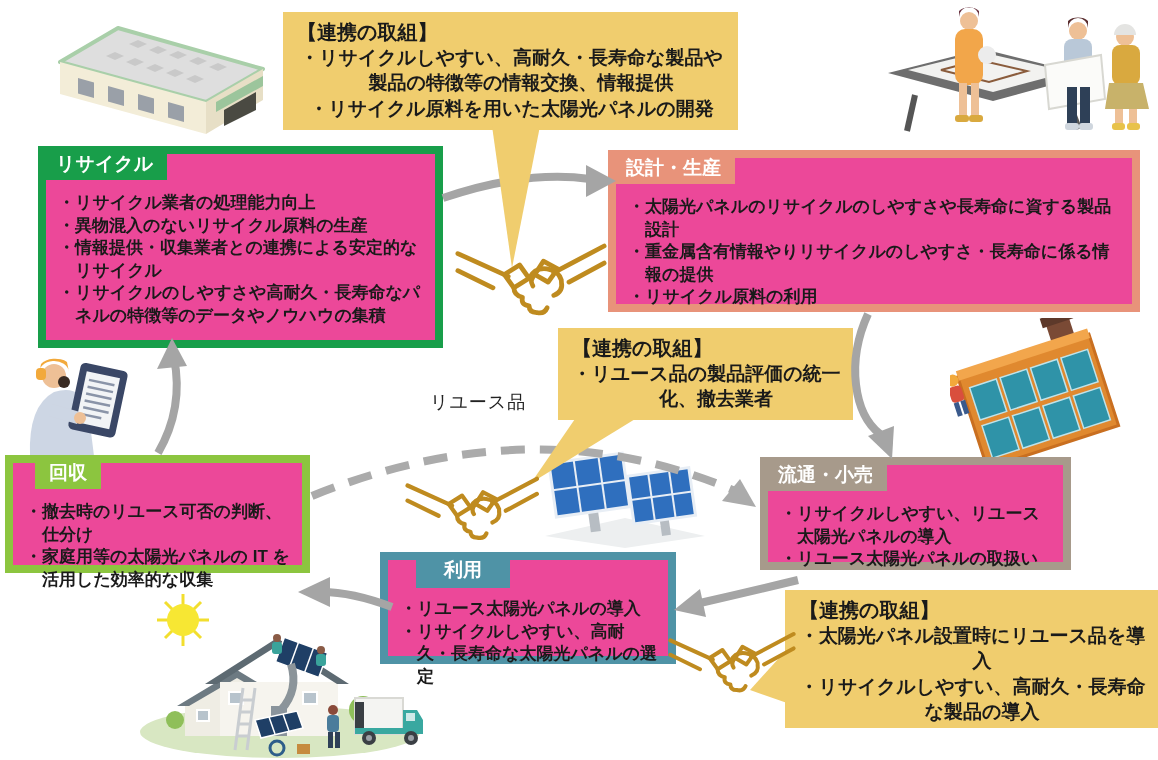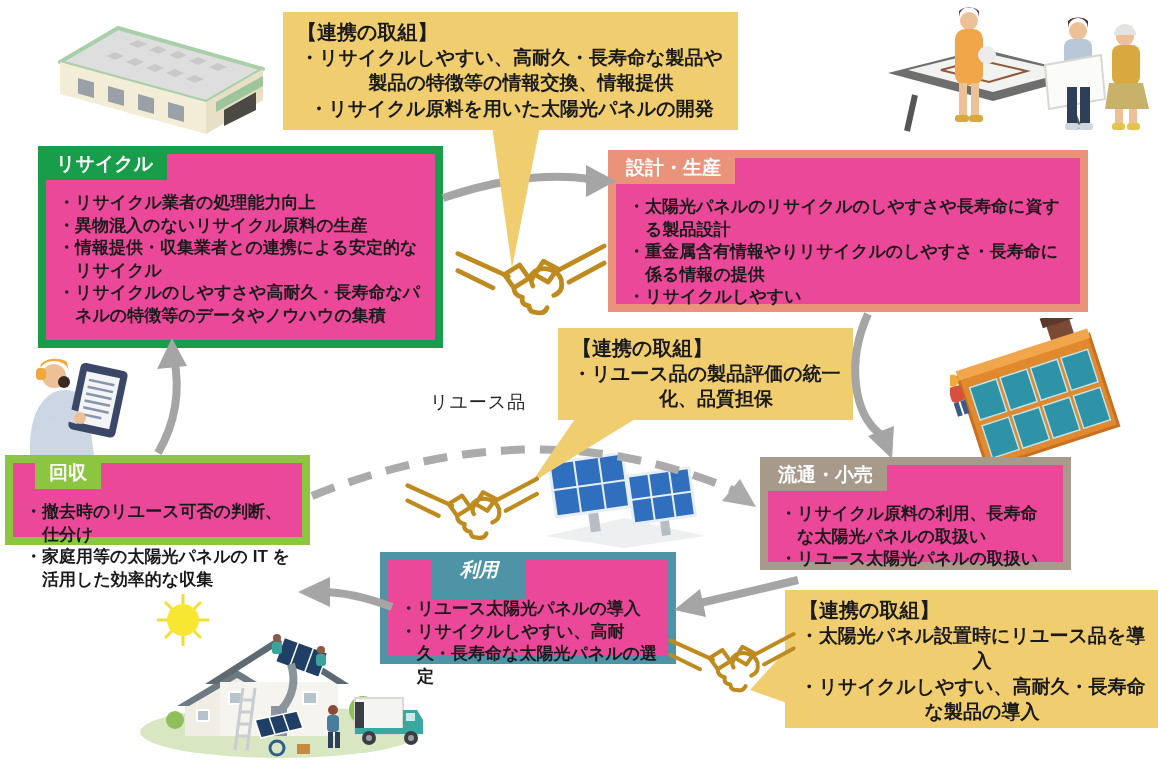--- a/index.html
+++ b/index.html
@@ -223,62 +223,62 @@
   <div class="stage" style="left: 38px; top: 146px; width: 405px; height: 202px; border-color: rgb(24, 158, 74);">
     <div class="tab" style="left: -4px; background: rgb(24, 158, 74);">リサイクル</div>
     <div class="items">
       <div class="item">・リサイクル業者の処理能力向上</div>
       <div class="item">・異物混入のないリサイクル原料の生産</div>
       <div class="item">・情報提供・収集業者との連携による安定的なリサイクル</div>
       <div class="item">・リサイクルのしやすさや高耐久・長寿命なパネルの特徴等のデータやノウハウの集積</div>
     </div>
   </div>
 
-  <div class="stage" style="left: 608px; top: 150px; width: 480px; height: 162px; border-color: rgb(232, 147, 122);">
+  <div class="stage" style="left: 608px; top: 150px; width: 532px; height: 162px; border-color: rgb(232, 147, 122);">
     <div class="tab" style="left: -4px; background: rgb(232, 147, 122);">設計・生産</div>
     <div class="items">
       <div class="item">・太陽光パネルのリサイクルのしやすさや長寿命に資する製品設計</div>
       <div class="item">・重金属含有情報やりリサイクルのしやすさ・長寿命に係る情報の提供</div>
-      <div class="item">・リサイクルしやすい</div>
+      <div class="item">・リサイクル原料の利用</div>
     </div>
   </div>
 
   <div class="stage" style="left: 760px; top: 457px; width: 311px; height: 113px; border-color: rgb(167, 154, 139);">
     <div class="tab" style="left: -4px; background: rgb(167, 154, 139);">流通・小売</div>
     <div class="items">
-      <div class="item">・リサイクル原料の利用、長寿命な太陽光パネルの取扱い</div>
+      <div class="item">・リサイクルしやすい、リユース太陽光パネルの導入</div>
       <div class="item">・リユース太陽光パネルの取扱い</div>
     </div>
   </div>
 
   <div class="stage" style="left: 380px; top: 552px; width: 296px; height: 112px; border-color: rgb(79, 147, 166);">
-    <div class="tab" style="left: 44px; padding: 4px 28px 18px; background: rgb(79, 147, 166); font-style: italic;">利用</div>
+    <div class="tab" style="left: 28px; padding: 4px 28px 7px; background: rgb(79, 147, 166);">利用</div>
     <div class="items">
       <div class="item">・リユース太陽光パネルの導入</div>
       <div class="item">・リサイクルしやすい、高耐久・長寿命な太陽光パネルの選定</div>
     </div>
   </div>
 
-  <div class="stage" style="left: 5px; top: 455px; width: 305px; height: 90px; border-color: rgb(140, 197, 63); padding-left: 8px;">
+  <div class="stage" style="left: 5px; top: 455px; width: 305px; height: 118px; border-color: rgb(140, 197, 63); padding-left: 8px;">
     <div class="tab" style="left: 22px; background: rgb(140, 197, 63);">回収</div>
     <div class="items">
       <div class="item">・撤去時のリユース可否の判断、仕分け</div>
       <div class="item">・家庭用等の太陽光パネルの IT を活用した効率的な収集</div>
     </div>
   </div>
 
   <div class="callout" style="left:283px;top:12px;width:455px;height:118px">
     <div class="title">【連携の取組】</div>
     <div class="item">・リサイクルしやすい、高耐久・長寿命な製品や製品の特徴等の情報交換、情報提供</div>
     <div class="item">・リサイクル原料を用いた太陽光パネルの開発</div>
   </div>
 
   <div class="callout" style="left:558px;top:328px;width:295px;height:92px">
     <div class="title">【連携の取組】</div>
-    <div class="item">・リユース品の製品評価の統一化、品質担保</div>
+    <div class="item">・リユース品の製品評価の統一化、撤去業者</div>
   </div>
 
   <div class="callout" style="left:785px;top:590px;width:373px;height:138px">
     <div class="title">【連携の取組】</div>
     <div class="item">・太陽光パネル設置時にリユース品を導入</div>
     <div class="item">・リサイクルしやすい、高耐久・長寿命な製品の導入</div>
   </div>
 
   <div id="reuse-label" style="left:430px;top:390px">リユース品</div>
 

